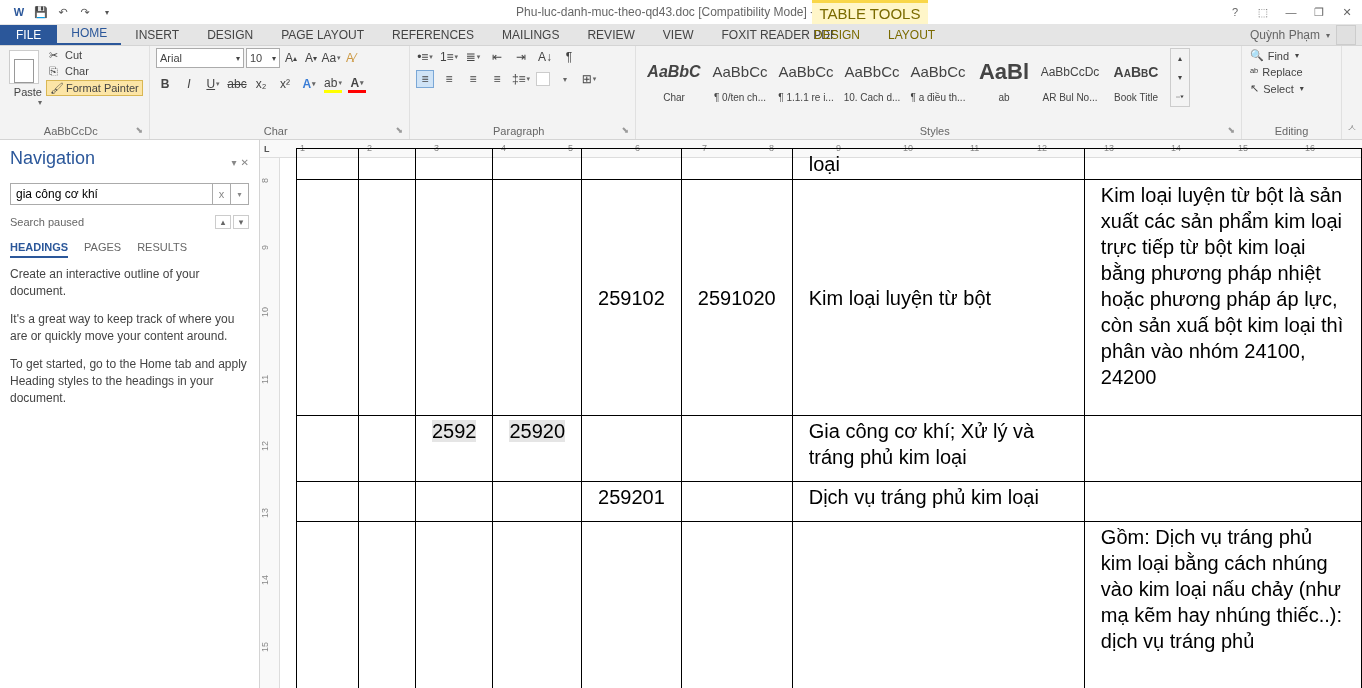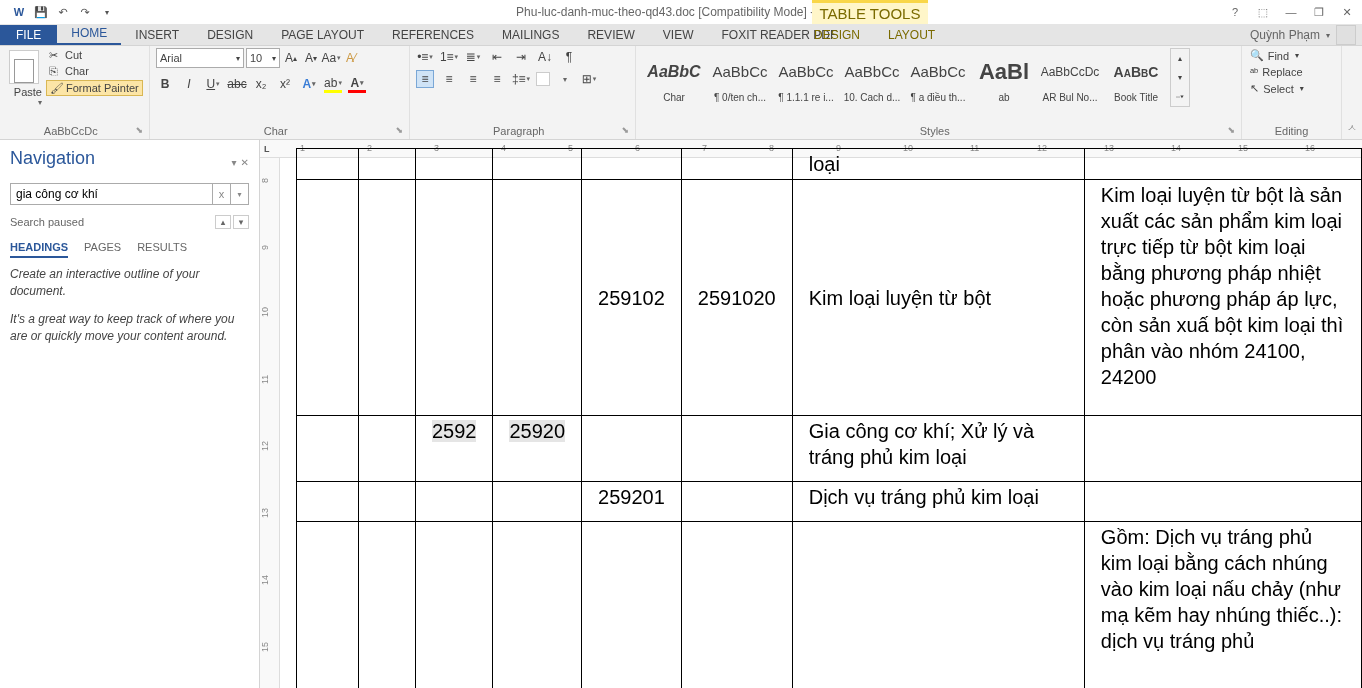--- a/index.html
+++ b/index.html
@@ -75,21 +75,21 @@
 .nav-search { display: flex; margin: 6px 0; }
 .nav-search input { flex: 1; border: 1px solid #ababab; padding: 3px 5px; font-size: 12px; }
 .nav-search .clr, .nav-search .go { border: 1px solid #ababab; border-left: none; width: 18px; display: flex; align-items: center; justify-content: center; background: #fff; color: #888; }
 .nav-status { display: flex; justify-content: space-between; align-items: center; font-size: 11px; color: #666; margin: 4px 0; }
 .nav-status .step { display: flex; gap: 2px; }
 .nav-status .step span { border: 1px solid #ccc; width: 16px; height: 14px; display: flex; align-items: center; justify-content: center; font-size: 9px; }
 .nav-tabs { display: flex; gap: 16px; margin: 8px 0; font-size: 11px; }
 .nav-tabs .nt { color: #666; padding-bottom: 3px; cursor: pointer; }
 .nav-tabs .nt.active { color: #2b579a; border-bottom: 2px solid #2b579a; font-weight: 600; }
 .nav-body { font-size: 12px; color: #444; line-height: 1.45; }
-.nav-body p { margin-bottom: 10px; font-style: italic; }
+.nav-body p { margin-bottom: 10px; }
 
 
 .doc-area { flex: 1; background: #fff; position: relative; overflow: hidden; }
 .ruler-h { height: 18px; background: #f9f9f9; border-bottom: 1px solid #ddd; position: relative; font-size: 9px; color: #888; }
 .ruler-h .rl { position: absolute; top: 3px; }
 .ruler-v { position: absolute; left: 0; top: 18px; bottom: 0; width: 20px; background: #f9f9f9; border-right: 1px solid #ddd; font-size: 9px; color: #888; }
 .ruler-v .rl { position: absolute; left: 5px; transform: rotate(-90deg); transform-origin: left; }
 .page { position: absolute; left: 30px; top: 18px; right: 0; bottom: 0; background: #fff; }
 .doc-table { border-collapse: collapse; font-family: Arial; font-size: 20px; color: #000; position: absolute; left: 6px; top: -10px; table-layout: fixed; }
 .doc-table td { border: 1.5px solid #000; vertical-align: top; padding: 2px 16px; line-height: 1.3; }
@@ -337,20 +337,21 @@
       </div>
     </div>
     <div class="nav-tabs">
       <div class="nt active">HEADINGS</div>
       <div class="nt">PAGES</div>
       <div class="nt">RESULTS</div>
     </div>
     <div class="nav-body">
       <p>Create an interactive outline of your document.</p>
       <p>It's a great way to keep track of where you are or quickly move your content around.</p>
+      <p>To get started, go to the Home tab and apply Heading styles to the headings in your document.</p>
     </div>
   </div>
 
   <div class="doc-area">
     <div class="ruler-h">
       <span style="position:absolute;left:4px;top:4px;font-weight:bold;color:#555">L</span>
     <span class="rl" style="left: 40px;">1</span>
         <span class="rl" style="left: 107px;">2</span>
         <span class="rl" style="left: 174px;">3</span>
         <span class="rl" style="left: 241px;">4</span>

